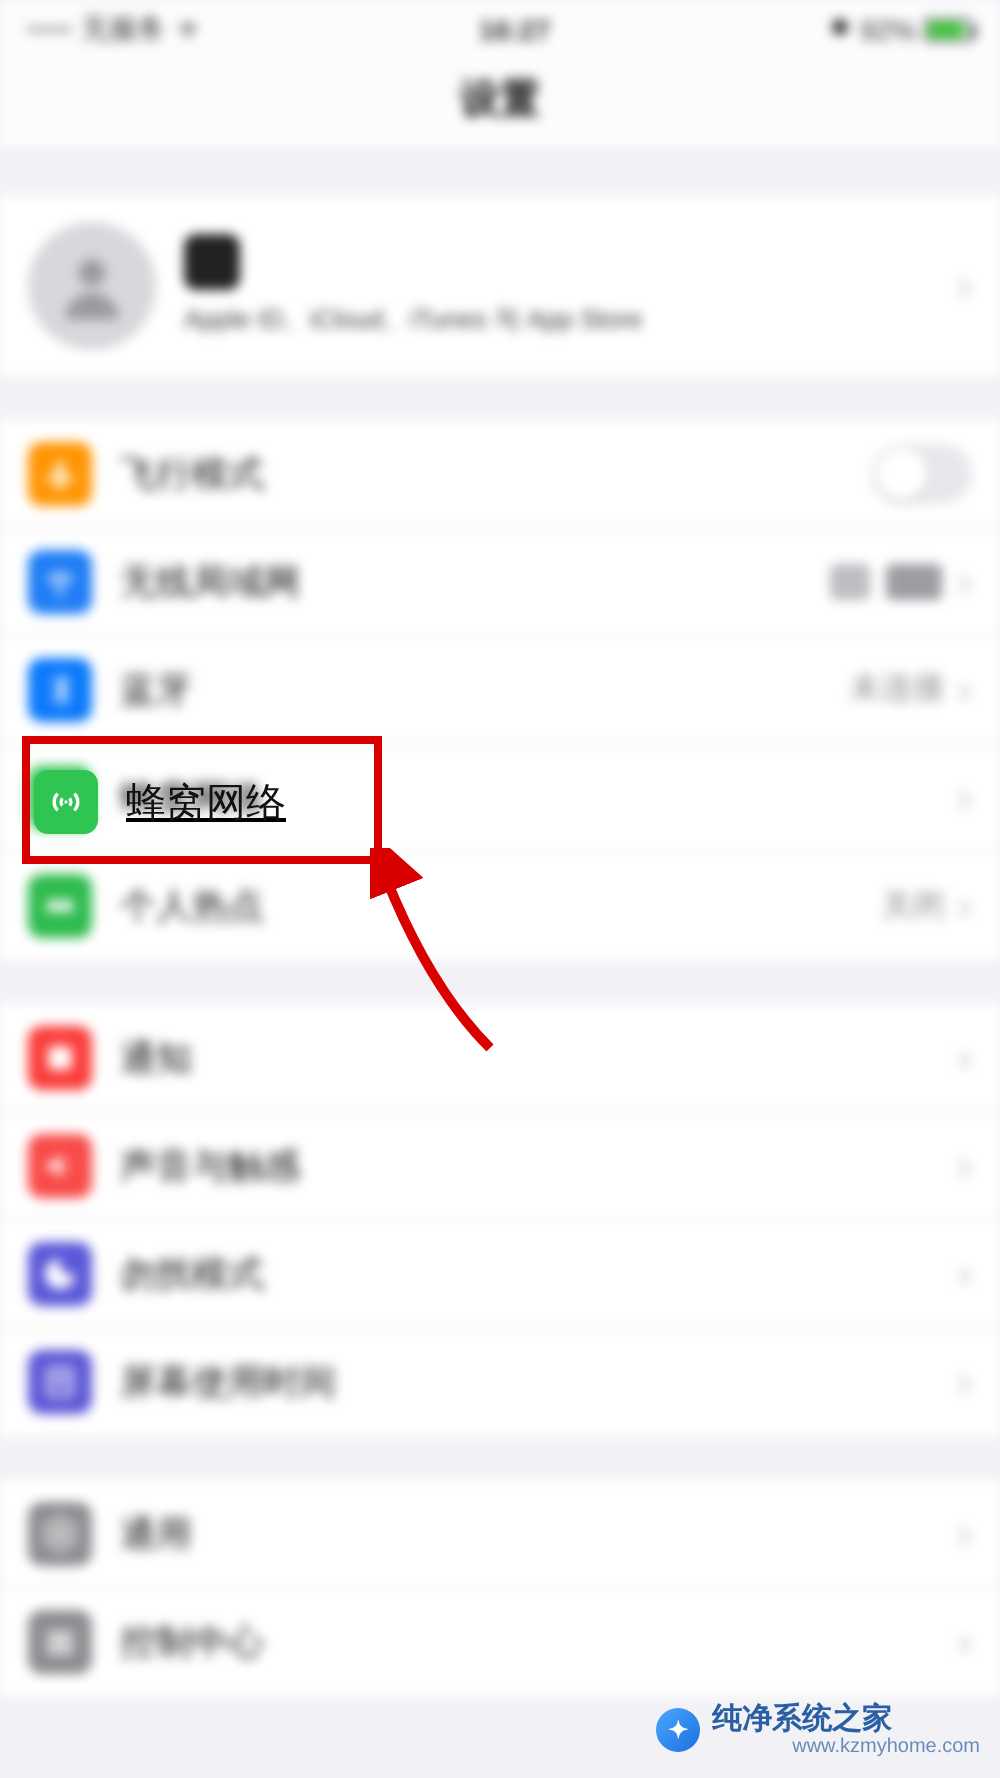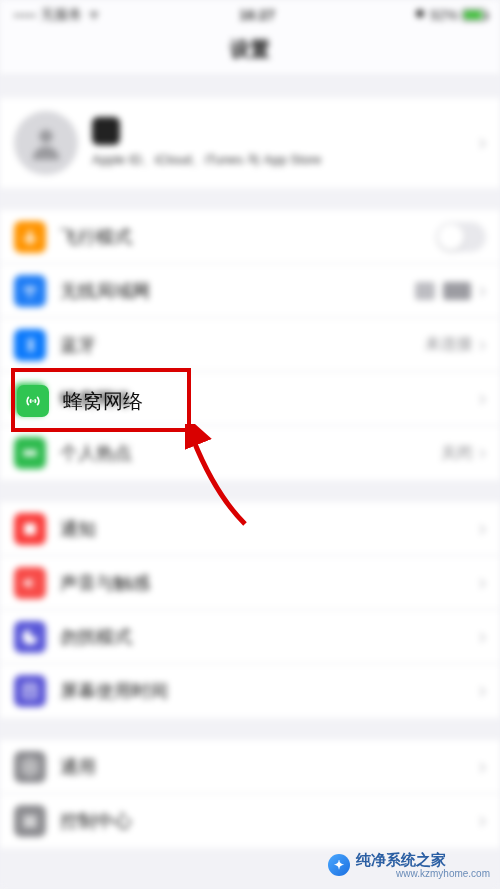--- a/index.html
+++ b/index.html
@@ -123,20 +123,21 @@
 .sharp-row {
   position: absolute;
   left: 11px;
   top: 372px;
   width: 148px;
   height: 58px;
   display: flex;
   align-items: center;
   background: transparent;
   z-index: 5;
+  text-decoration: underline;
 }
 .sharp-row .icon-box { margin-left: 6px; }
 .sharp-row .row-label { font-size: 20px; font-weight: 500; }
 .highlight-box {
   position: absolute;
   left: 11px;
   top: 368px;
   width: 180px;
   height: 64px;
   border: 4px solid #d90000;

